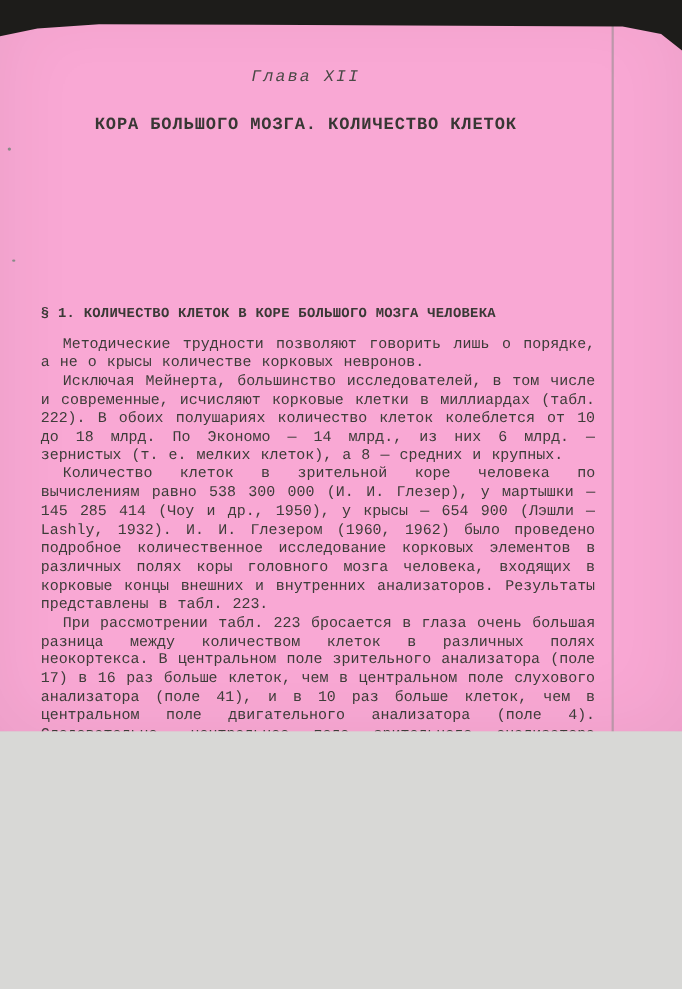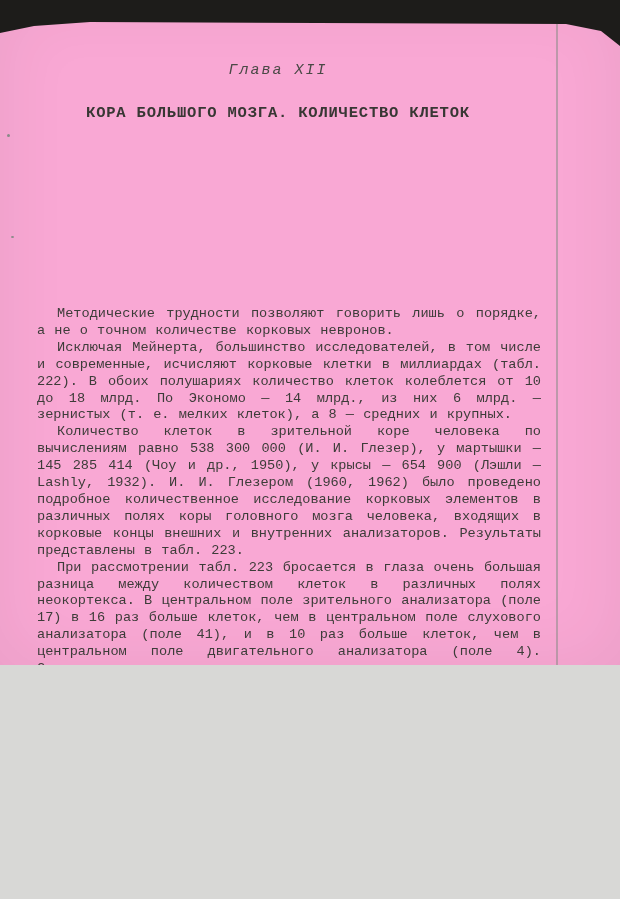--- a/index.html
+++ b/index.html
@@ -75,23 +75,24 @@
   <div class="corner-bl"></div>
   <div class="corner-br"></div>
 
   <div class="speck s1"></div>
   <div class="speck s2"></div>
 
   <div class="chapter-label">Глава XII</div>
 
   <div class="chapter-title">КОРА БОЛЬШОГО МОЗГА. КОЛИЧЕСТВО КЛЕТОК</div>
 
+  <div class="section-heading">§ 1. КОЛИЧЕСТВО КЛЕТОК В КОРЕ БОЛЬШОГО МОЗГА ЧЕЛОВЕКА</div>
 
   <div class="body-text">
-    <p>Методические трудности позволяют говорить лишь о порядке, а не о точном количестве корковых невронов.</p>
+    <p>Методические трудности позволяют говорить лишь о порядке, а не о крысы количестве корковых невронов.</p>
     <p>Исключая Мейнерта, большинство исследователей, в том числе и современные, исчисляют корковые клетки в миллиардах (табл. 222). В обоих полушариях количество клеток колеблется от 10 до 18 млрд. По Экономо — 14 млрд., из них 6 млрд. — зернистых (т. е. мелких клеток), а 8 — средних и крупных.</p>
     <p>Количество клеток в зрительной коре человека по вычислениям равно 538 300 000 (И. И. Глезер), у мартышки — 145 285 414 (Чоу и др., 1950), у крысы — 654 900 (Лэшли — Lashly, 1932). И. И. Глезером (1960, 1962) было проведено подробное количественное исследование корковых элементов в различных полях коры головного мозга человека, входящих в корковые концы внешних и внутренних анализаторов. Результаты представлены в табл. 223.</p>
     <p>При рассмотрении табл. 223 бросается в глаза очень большая разница между количеством клеток в различных полях неокортекса. В центральном поле зрительного анализатора (поле 17) в 16 раз больше клеток, чем в центральном поле слухового анализатора (поле 41), и в 10 раз больше клеток, чем в центральном поле двигательного анализатора (поле 4). Следовательно, центральное поле зрительного анализатора значительно превосходит центральные поля остальных анализаторов человека по количеству действующих элементов. Этот факт можно объяснить по крайней мере с двух точек зрения — эволюционно-экологической и чисто физиологической. Как известно, зрительный анализатор в эволюции приматов и в их экологии имел и</p>
   </div>
 
   <div class="page-number">203</div>
 
 </div>
 
 </body></html>

